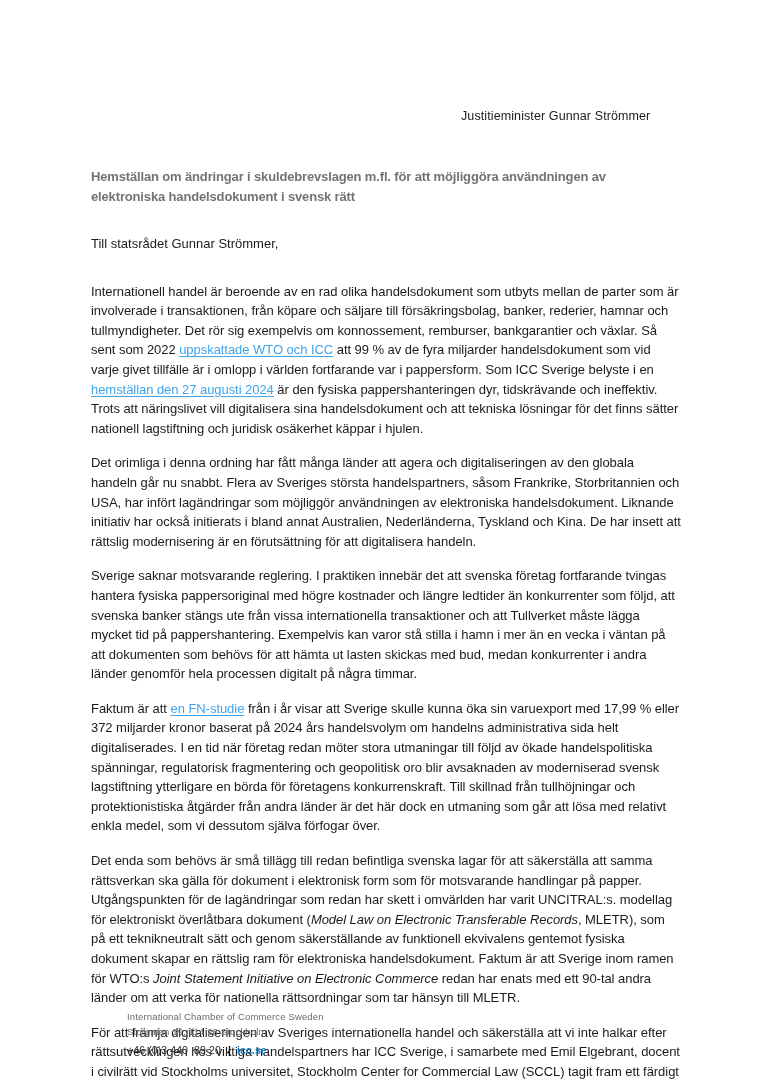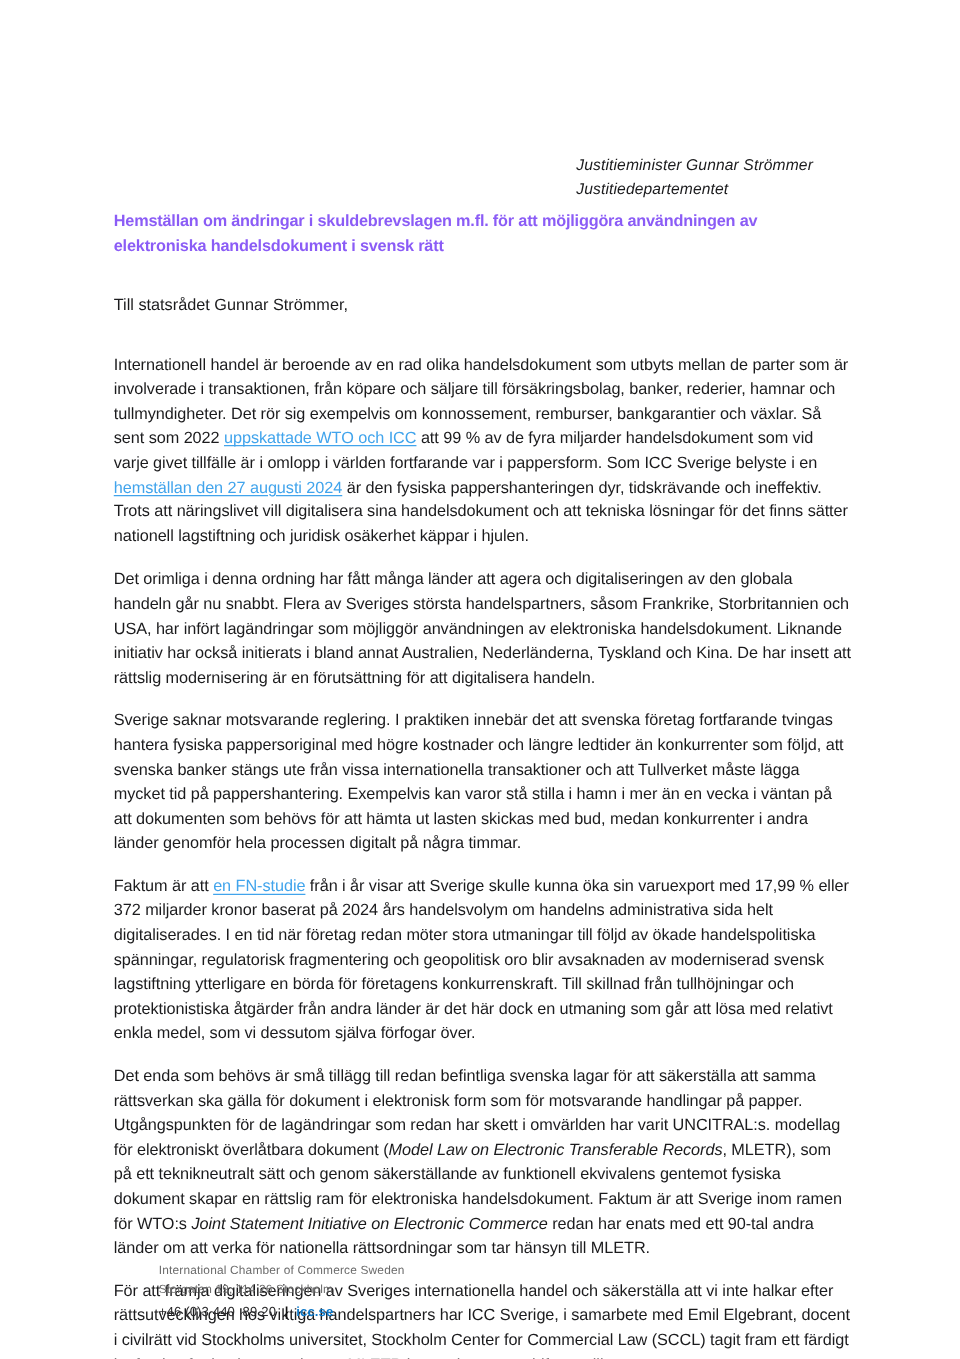--- a/index.html
+++ b/index.html
@@ -11,38 +11,37 @@
     -webkit-font-smoothing: antialiased;
   }
   .page {
     position: relative;
     width: 768px; height: 1087px;
     background: #ffffff;
     overflow: hidden;
   }
   .recipient {
     position: absolute;
-    left: 461px; top: 123px;
+    left: 461px; top: 107px;
     font-size: 12.5px;
     line-height: 18.5px;
     color: #1b1b1d;
     letter-spacing: 0.1px;
-    font-style: italic;
   }
   .main-col {
     position: absolute;
     left: 91px; top: 167px;
     width: 590px;
   }
   .letter-title {
     font-weight: bold;
     font-size: 13px;
     line-height: 20px;
     letter-spacing: -0.15px;
-    color: #8b5cf6;
+    color: #737373;
     margin: 0 0 27px 0;
   }
   .salutation {
     font-size: 13px;
     line-height: 19.6px;
     margin: 0 0 28px 0;
   }
   .body-text p {
     margin: 0 0 15px 0;
     font-size: 13px;
@@ -85,21 +84,20 @@
     text-align: right;
   }
 </style>
 </head>
 <body>
 
 <div class="page">
 
   <div class="recipient">
     <div>Justitieminister Gunnar Strömmer</div>
-    <div>Justitiedepartementet</div>
   </div>
 
   <div class="main-col">
     <h1 class="letter-title">Hemställan om ändringar i skuldebrevslagen m.fl. för att möjliggöra användningen av elektroniska handelsdokument i svensk rätt</h1>
     <div class="salutation">Till statsrådet Gunnar Strömmer,</div>
     <div class="body-text">
         <p><span>Internationell handel är beroende av en rad olika handelsdokument som utbyts mellan de parter som är involverade i transaktionen, från köpare och säljare till försäkringsbolag, banker, rederier, hamnar och tullmyndigheter. Det rör sig exempelvis om konnossement, remburser, bankgarantier och växlar. Så sent som 2022 </span><a class="link">uppskattade WTO och ICC</a><span> att 99 % av de fyra miljarder handelsdokument som vid varje givet tillfälle är i omlopp i världen fortfarande var i pappersform. Som ICC Sverige belyste i en </span><a class="link">hemställan den 27 augusti 2024</a><span> är den fysiska pappershanteringen dyr, tidskrävande och ineffektiv. Trots att näringslivet vill digitalisera sina handelsdokument och att tekniska lösningar för det finns sätter nationell lagstiftning och juridisk osäkerhet käppar i hjulen.</span></p>
         <p><span>Det orimliga i denna ordning har fått många länder att agera och digitaliseringen av den globala handeln går nu snabbt. Flera av Sveriges största handelspartners, såsom Frankrike, Storbritannien och USA, har infört lagändringar som möjliggör användningen av elektroniska handelsdokument. Liknande initiativ har också initierats i bland annat Australien, Nederländerna, Tyskland och Kina. De har insett att rättslig modernisering är en förutsättning för att digitalisera handeln.</span></p>
         <p><span>Sverige saknar motsvarande reglering. I praktiken innebär det att svenska företag fortfarande tvingas hantera fysiska pappersoriginal med högre kostnader och längre ledtider än konkurrenter som följd, att svenska banker stängs ute från vissa internationella transaktioner och att Tullverket måste lägga mycket tid på pappershantering. Exempelvis kan varor stå stilla i hamn i mer än en vecka i väntan på att dokumenten som behövs för att hämta ut lasten skickas med bud, medan konkurrenter i andra länder genomför hela processen digitalt på några timmar.</span></p>
         <p><span>Faktum är att </span><a class="link">en FN-studie</a><span> från i år visar att Sverige skulle kunna öka sin varuexport med 17,99 % eller 372 miljarder kronor baserat på 2024 års handelsvolym om handelns administrativa sida helt digitaliserades. I en tid när företag redan möter stora utmaningar till följd av ökade handelspolitiska spänningar, regulatorisk fragmentering och geopolitisk oro blir avsaknaden av moderniserad svensk lagstiftning ytterligare en börda för företagens konkurrenskraft. Till skillnad från tullhöjningar och protektionistiska åtgärder från andra länder är det här dock en utmaning som går att lösa med relativt enkla medel, som vi dessutom själva förfogar över.</span></p>

